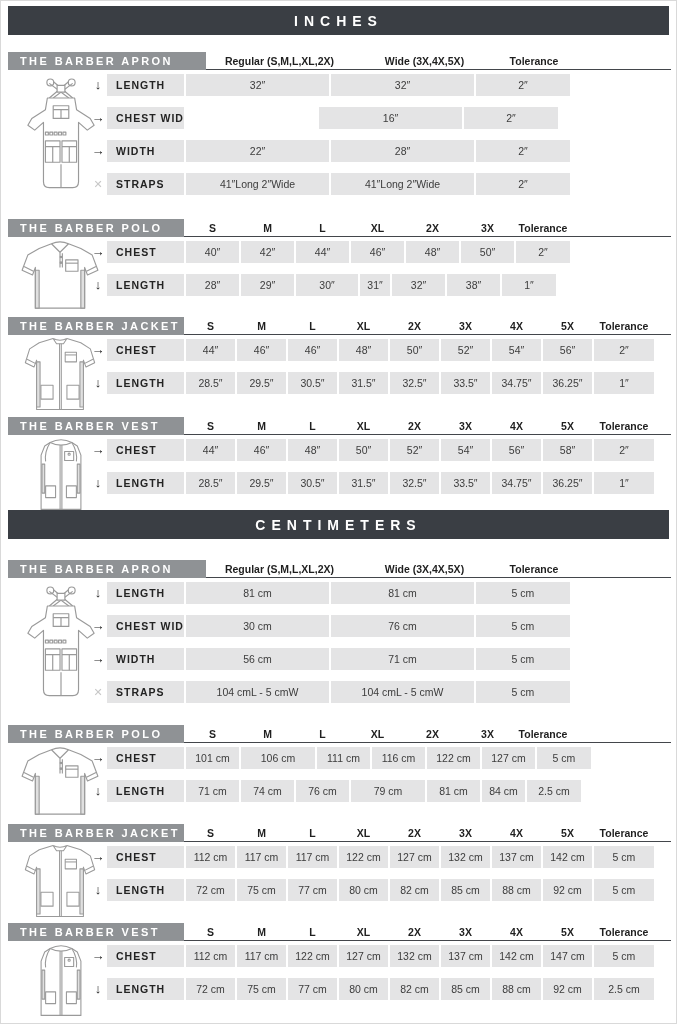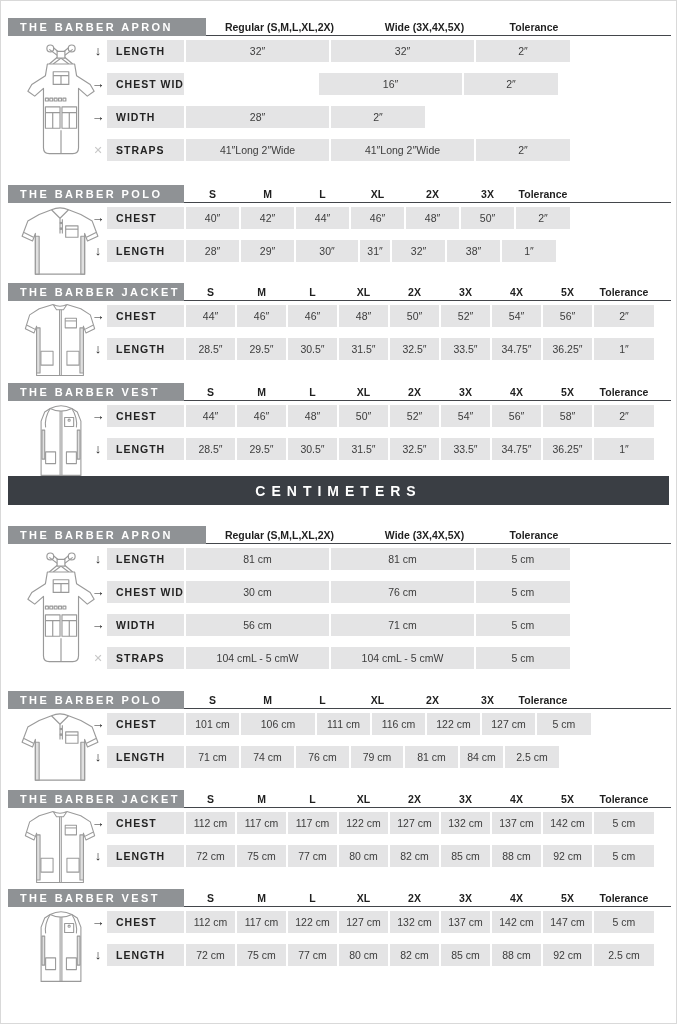--- a/index.html
+++ b/index.html
@@ -31,20 +31,21 @@
   .il-apron  { left:16px; top:24px; }
   .il-polo   { left:12px; top:20px; }
   .il-jacket { left:12px; top:18px; }
   .il-vest   { left:22px; top:20px; }
 </style>
 </head>
 <body>
 
 <div class="page">
   <div id="content">
+      <div class="unit-bar" style="margin-top: 5px;">INCHES</div>
       <div class="t-block" style="margin-top: 17px;">
         <div class="t-header">
           <div class="t-title" style="width: 198px;">THE BARBER APRON</div>
           <div class="col-head" style="width: 143px;">Regular (S,M,L,XL,2X)</div>
           <div class="col-head" style="width: 143px;">Wide (3X,4X,5X)</div>
           <div class="col-head" style="width: 72px;">Tolerance</div>
         </div>
         <div class="t-row">
           <div class="row-arrow">↓</div>
           <div class="row-label">LENGTH</div>
@@ -55,20 +56,21 @@
         <div class="t-row">
           <div class="row-arrow">→</div>
           <div class="row-label">CHEST WIDTH</div>
           <div class="cell" style="width: 131px; margin-top: 32px;">12″</div>
           <div class="cell" style="width: 143px;">16″</div>
           <div class="cell" style="width: 94px;">2″</div>
         </div>
         <div class="t-row">
           <div class="row-arrow">→</div>
           <div class="row-label">WIDTH</div>
+          <div class="cell" style="width: 143px;">22″</div>
           <div class="cell" style="width: 143px;">28″</div>
           <div class="cell" style="width: 94px;">2″</div>
         </div>
         <div class="t-row">
           <div class="row-arrow x">✕</div>
           <div class="row-label">STRAPS</div>
           <div class="cell" style="width: 143px;">41″Long 2″Wide</div>
           <div class="cell" style="width: 143px;">41″Long 2″Wide</div>
           <div class="cell" style="width: 94px;">2″</div>
         </div>
@@ -332,21 +334,21 @@
           <div class="cell" style="width: 53px;">122 cm</div>
           <div class="cell" style="width: 53px;">127 cm</div>
           <div class="cell" style="width: 54px;">5 cm</div>
         </div>
         <div class="t-row">
           <div class="row-arrow">↓</div>
           <div class="row-label">LENGTH</div>
           <div class="cell" style="width: 53px;">71 cm</div>
           <div class="cell" style="width: 53px;">74 cm</div>
           <div class="cell" style="width: 53px;">76 cm</div>
-          <div class="cell" style="width: 52px;">79 cm</div>
+          <div class="cell" style="width: 74px;">79 cm</div>
           <div class="cell" style="width: 53px;">81 cm</div>
           <div class="cell" style="width: 43px;">84 cm</div>
           <div class="cell" style="width: 54px;">2.5 cm</div>
         </div>
         <div class="illus il-polo">
           <svg width="80" height="72" viewBox="0 0 84 76" fill="#fff" stroke="#9a9a9a" stroke-width="1.2" stroke-linejoin="round">
     <path d="M33,5 Q42,1 51,5 L64,10 L76,17 L82,33 L71,38 L68,30 V73 H16 V30 L13,38 L2,33 L8,17 L20,10 Z"></path>
     <path d="M33,5 L42,14 L51,5" fill="none"></path>
     <path d="M42,14 V30 M44.5,15 V30" fill="none"></path>
     <circle cx="43" cy="19" r="0.8" fill="#9a9a9a"></circle>

